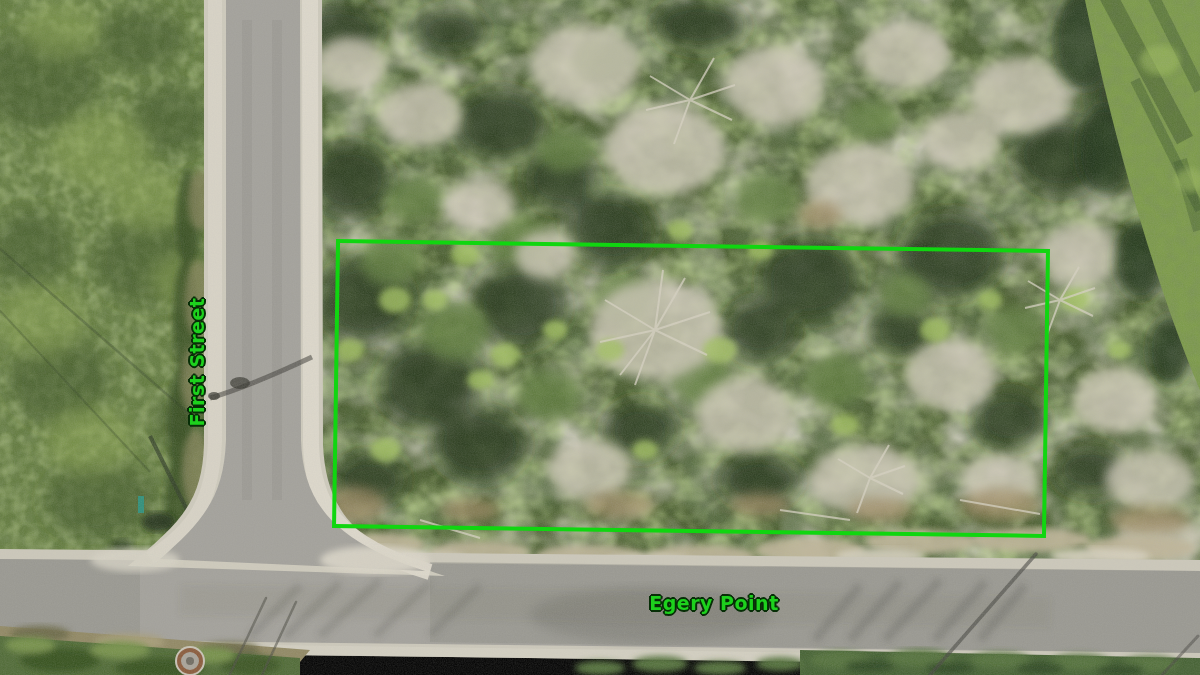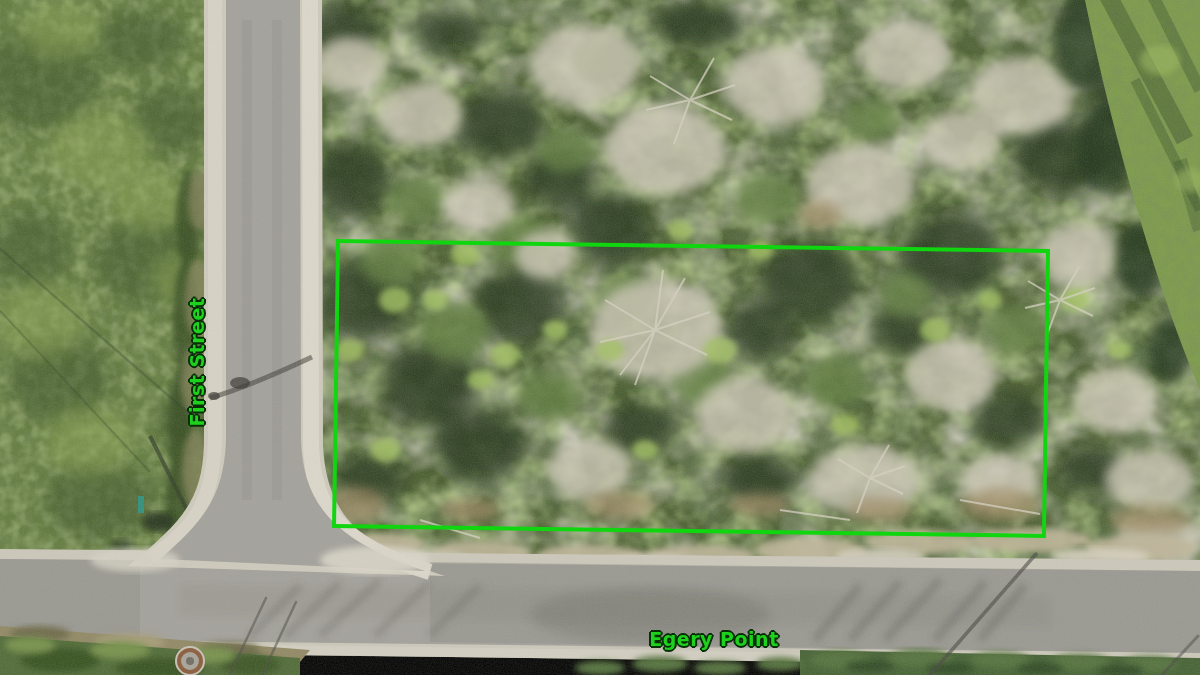--- a/index.html
+++ b/index.html
@@ -7,21 +7,21 @@
          font-family:"DejaVu Sans","Liberation Sans",sans-serif;}
   .stage svg{position:absolute;left:0;top:0;display:block;}
   .boundary{position:absolute;left:334px;top:244px;width:714px;height:289px;
             box-sizing:border-box;border:4px solid #10d610;
             transform:rotate(0.8deg);}
   .street-label{position:absolute;font-weight:bold;font-size:19px;line-height:1;
             color:#1dd11d;white-space:nowrap;letter-spacing:.5px;
             text-shadow:-2px 0 0 #072e07,2px 0 0 #072e07,0 -2px 0 #072e07,0 2px 0 #072e07,
                         -1px -1px 0 #072e07,1px -1px 0 #072e07,-1px 1px 0 #072e07,1px 1px 0 #072e07;}
   .label-v{left:197px;top:362px;transform:translate(-50%,-50%) rotate(-90deg);}
-  .label-h{left:714px;top:639px;transform:translate(-50%,-50%);}
+  .label-h{left:714px;top:603px;transform:translate(-50%,-50%);}
 </style>
 </head>
 <body>
 
 <div class="stage">
 
 <svg width="1200" height="675" viewBox="0 0 1200 675" xmlns="http://www.w3.org/2000/svg">
   <defs>
     <filter id="b3">
           <feGaussianBlur stdDeviation="3"></feGaussianBlur>

